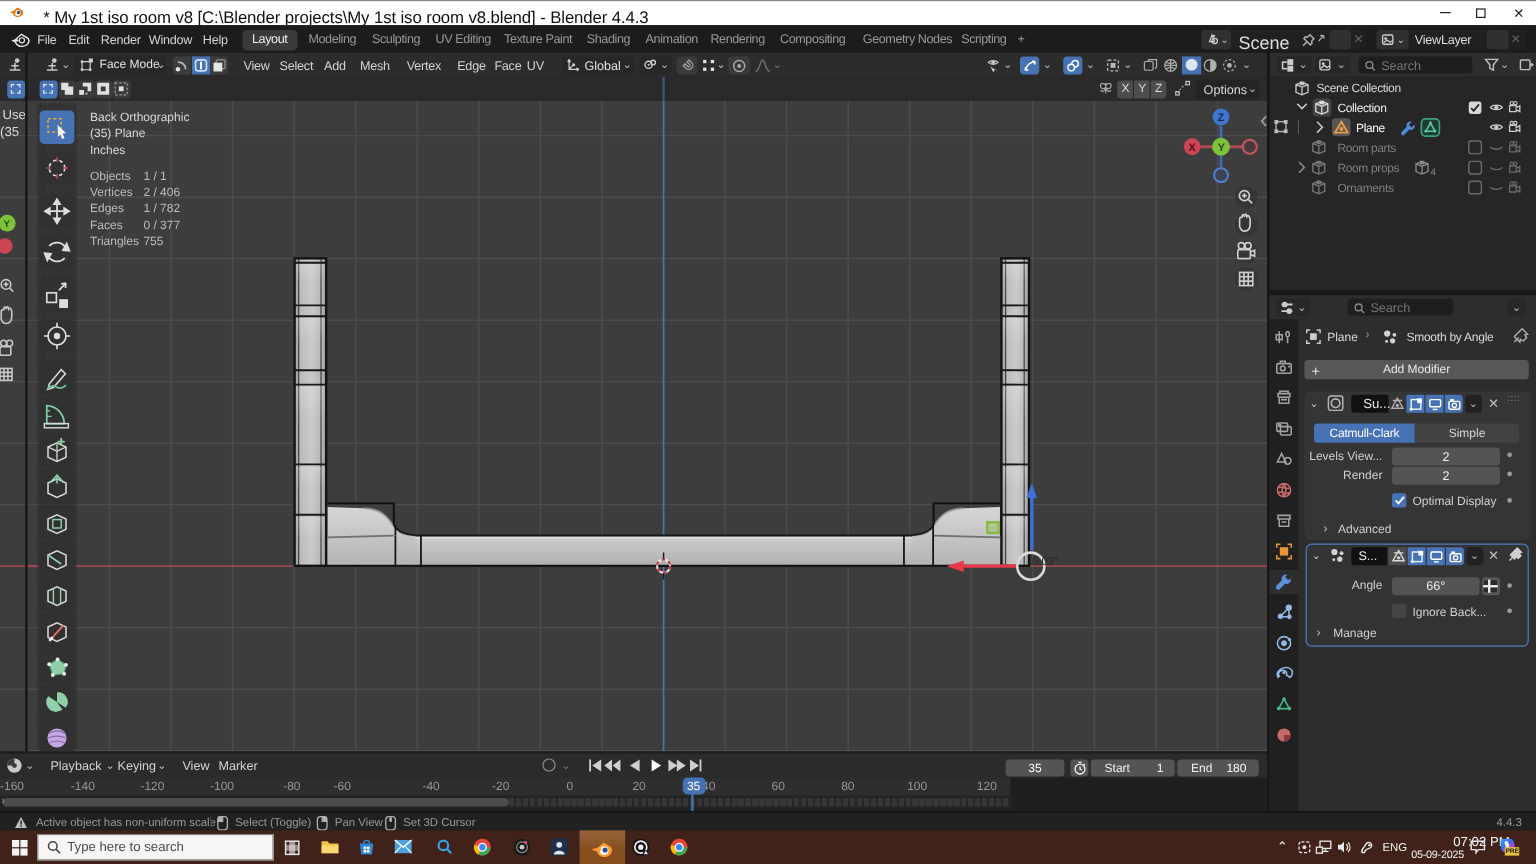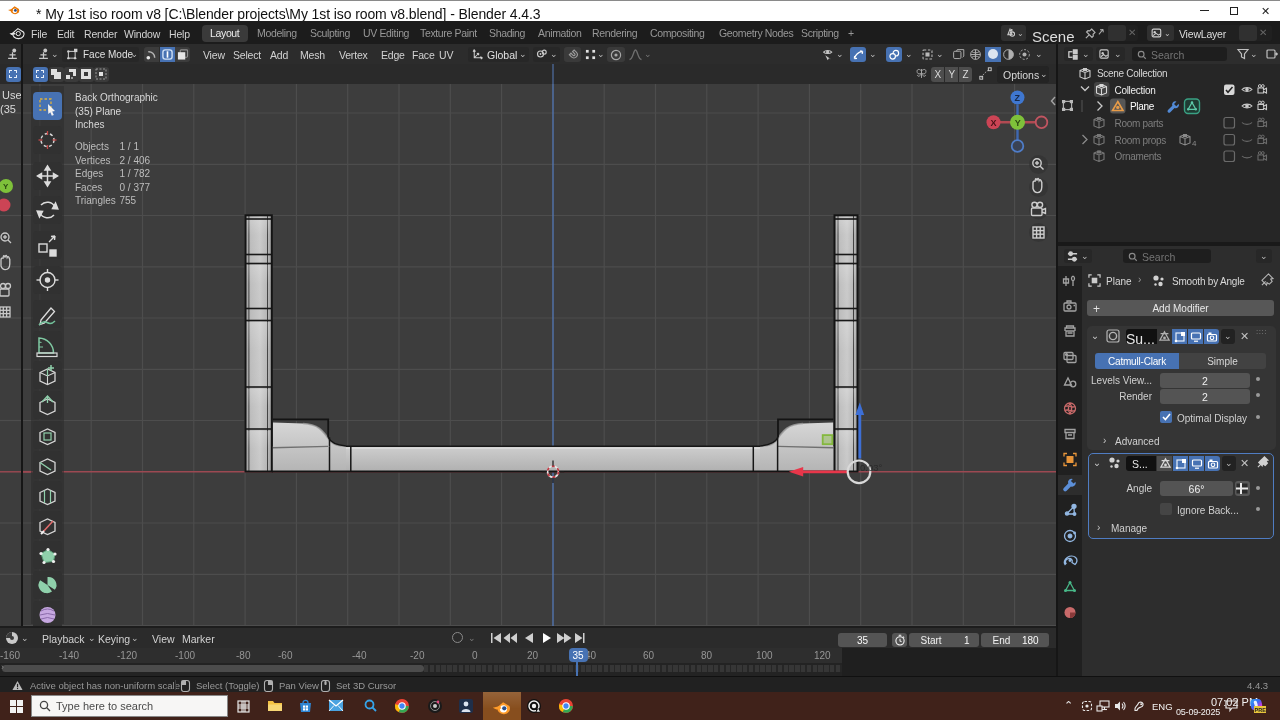--- a/index.html
+++ b/index.html
@@ -923,21 +923,21 @@
 <div class="tx" style="left:35px;top:56px;font-size:12px;color:#e2e2e2">+</div>
 <div class="tx" style="left:29px;top:56.5px;width:187px;text-align:center;font-size:10px;color:#e8e8e8">Add Modifier</div>
 
 <div class="wbox" style="left:29px;top:80px;width:189px;height:124px;background:#353535;border-radius:5px"></div>
 <div class="tx" style="left:33px;top:84px;font-size:9.5px;color:#ccc">⌄</div>
 <svg class="abs" style="left:48px;top:83px" width="14" height="14" viewBox="0 0 14 14">
         <rect x="1" y="1" width="12" height="12" rx="2" fill="none" stroke="#b5b5b5" stroke-width="1.2"></rect>
         <circle cx="7" cy="7" r="3.6" fill="none" stroke="#b5b5b5" stroke-width="1.4"></circle>
       </svg>
 <div class="wbox" style="left:68px;top:83px;width:31px;height:14.5px;background:#111;border-radius:3px 0 0 3px"></div>
-<div class="tx" style="left:68px;top:85px;font-size:14px;color:#e8e8e8">Su...</div>
+<div class="tx" style="left:78px;top:85px;font-size:11px;color:#e8e8e8">Su...</div>
 <svg class="abs" style="left:100px;top:83.5px" width="13" height="13" viewBox="0 0 14 14">
         <path d="M7 2 L12 11 L2 11 Z M2.8 4 L11.2 4" fill="none" stroke="#b0b0b0" stroke-width="1.3"></path>
         <circle cx="7" cy="8.5" r="1.5" fill="#b0b0b0"></circle>
       </svg>
 <div class="wbox blue" style="left:114px;top:83px;width:15px;height:14.5px;border-radius:0"></div>
 <svg class="abs" style="left:116.5px;top:85.5px" width="10" height="10" viewBox="0 0 10 10">
         <rect x="1" y="1" width="8" height="8" fill="none" stroke="#e8f0fa" stroke-width="1.2"></rect>
         <rect x="6" y="0" width="4" height="4" fill="#fff"></rect>
         <circle cx="1" cy="9" r="1.3" fill="#fff"></circle>
       </svg>

